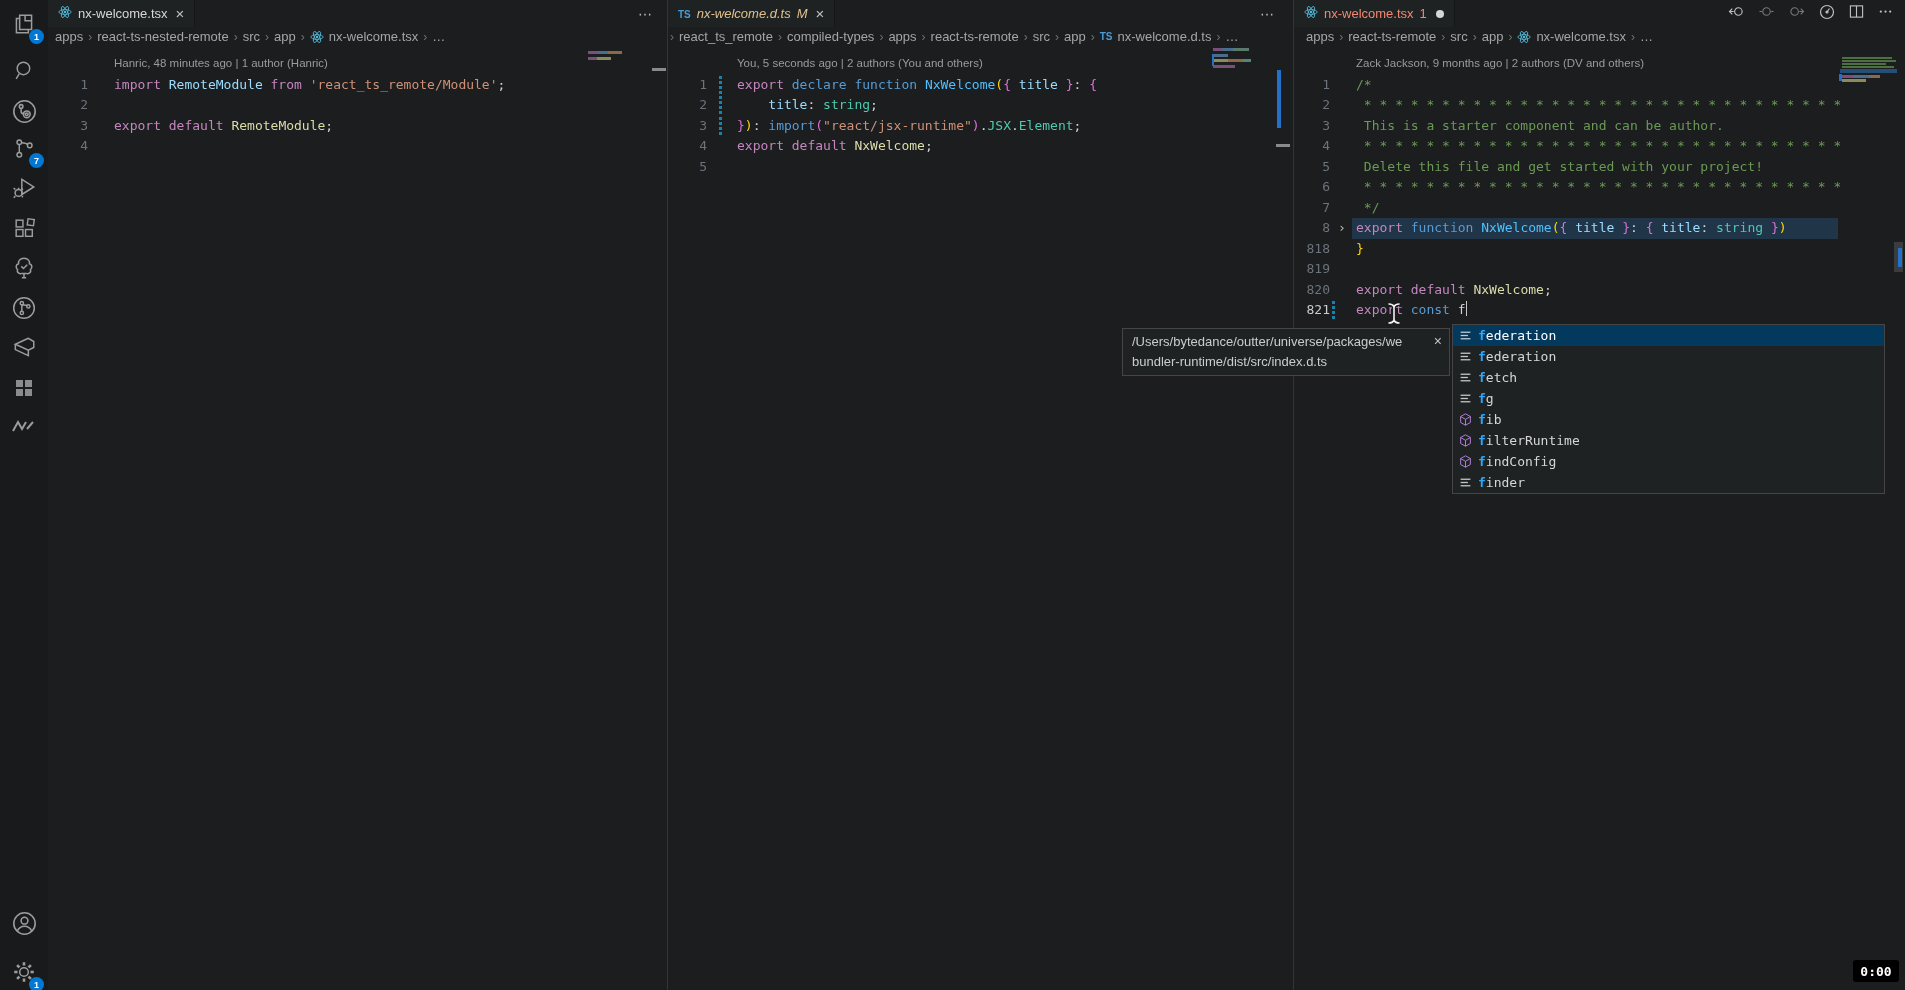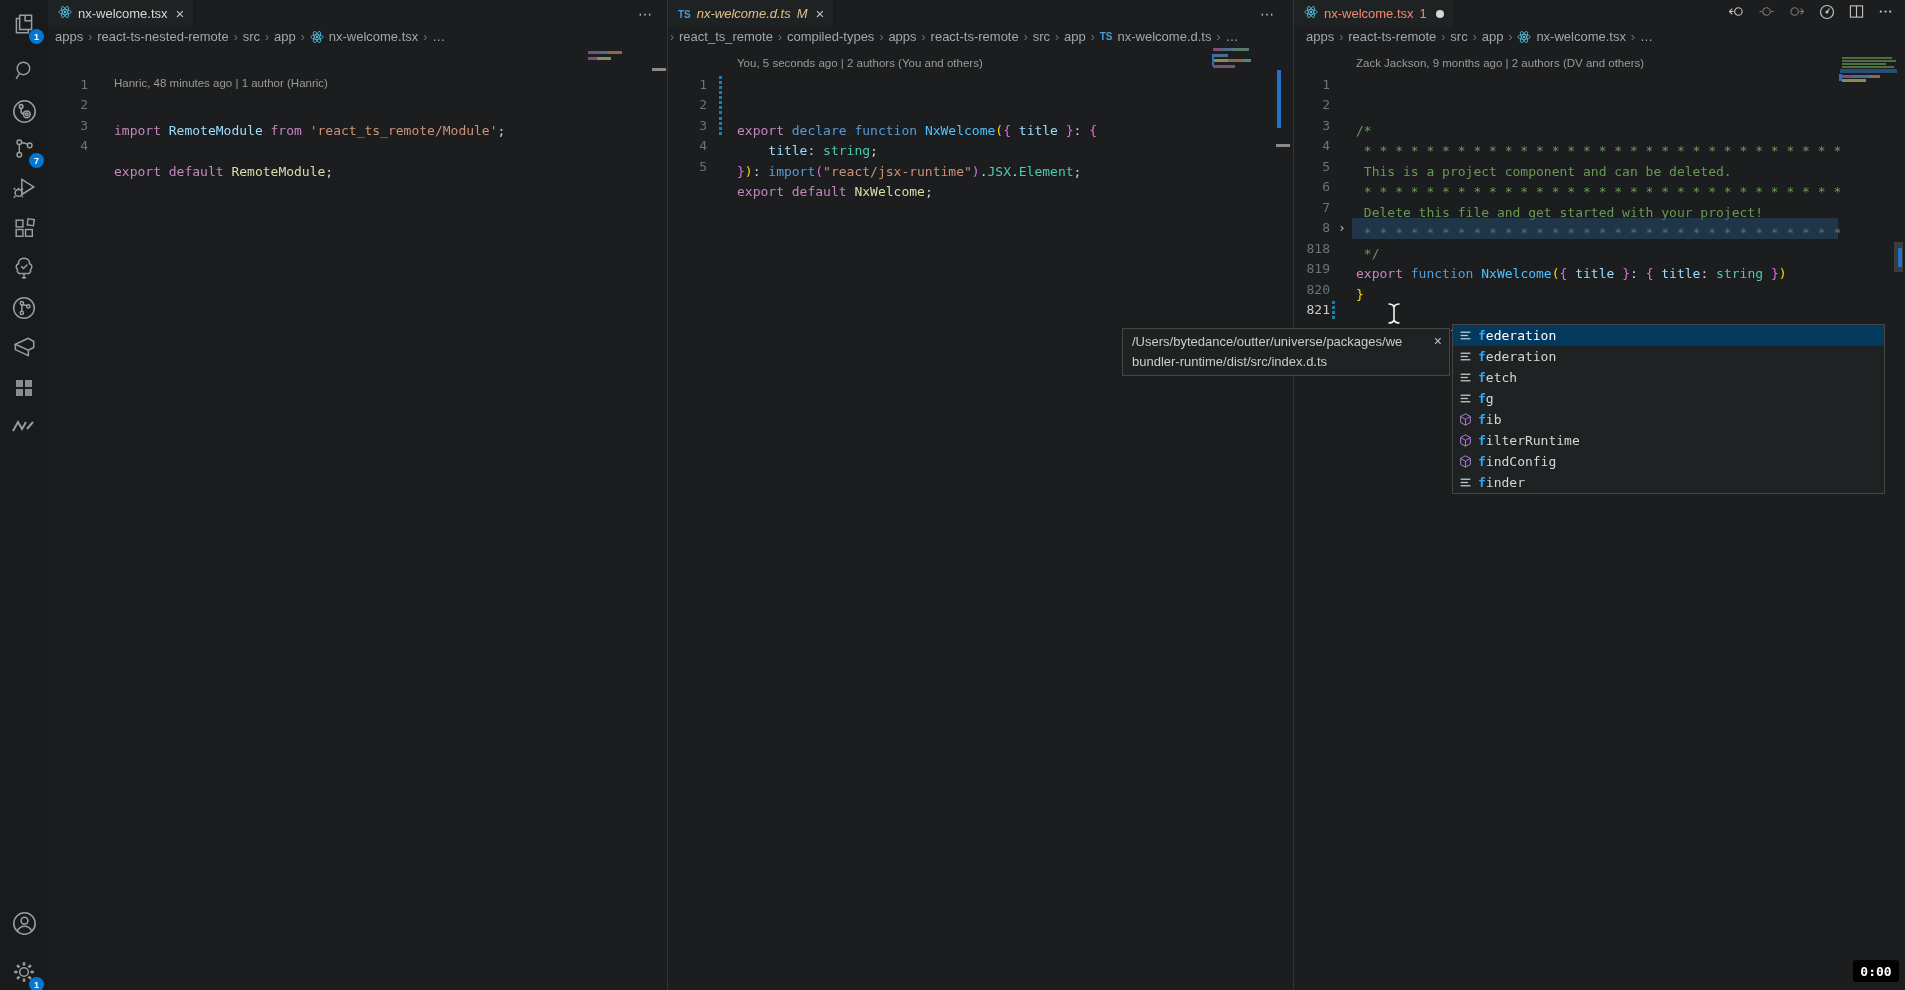--- a/index.html
+++ b/index.html
@@ -34,21 +34,21 @@
 
   .breadcrumbs { position:absolute; top:27px; height:19px; display:flex; align-items:center; gap:5px;
     font-size:13px; color:#a3a6a8; white-space:nowrap; }
   .bc-sep { color:#6e7173; font-size:12px; }
 
   .codelens { position:absolute; font-size:11.5px; color:#9b9b9b; }
 
   .code-line { position:absolute; height:21px; font-family:"DejaVu Sans Mono", monospace; font-size:13px; line-height:20.5px; }
   .lnum { position:absolute; text-align:right; color:#6b737c; width:60px; }
   .lnum.active { color:#cccccc; }
-  .ltext { position:absolute; white-space:pre;margin-top:46px; }
+  .ltext { position:absolute; white-space:pre; }
   .modbar { position:absolute; width:3px; height:18px; top:1px;
     background:repeating-linear-gradient(180deg,#1b81a8 0 3px,rgba(0,0,0,0) 3px 5px); }
   .fold-chevron { position:absolute; color:#b9b9b9; font-size:13px; }
   .cursor { display:inline-block; width:1.5px; height:15px; background:#c8c8c8; vertical-align:-2px; }
   .fold-hl { position:absolute; background:rgba(38,79,120,0.48); }
 
   .tk-kw{color:#C586C0}.tk-decl{color:#569CD6}.tk-fn{color:#DCDCAA}.tk-fnb{color:#4FC1FF}
   .tk-var{color:#9CDCFE}.tk-type{color:#4EC9B0}.tk-str{color:#CE9178}.tk-pl{color:#D4D4D4}
   .tk-cmt{color:#6A9955}.tk-b1{color:#FFD700}.tk-b2{color:#DA70D6}
 
@@ -225,21 +225,21 @@
               <ellipse cx="8" cy="8" rx="7" ry="2.7" transform="rotate(60 8 8)"></ellipse>
               <ellipse cx="8" cy="8" rx="7" ry="2.7" transform="rotate(120 8 8)"></ellipse>
             </g>
             <circle cx="8" cy="8" r="1.4" fill="#52b7d8"></circle>
           </svg>
         </span>
         <span>nx-welcome.tsx</span>
         <span class="bc-sep">›</span>
         <span>…</span>
       </div>
-      <div class="codelens" style="left: 66px; top: 57px; margin-top: 20px;">Hanric, 48 minutes ago | 1 author (Hanric)</div>
+      <div class="codelens" style="left: 66px; top: 57px;">Hanric, 48 minutes ago | 1 author (Hanric)</div>
       <div class="code-line" style="left: 0px; top: 74.5px; width: 100%;">
         <span class="lnum" style="left: -20px;">1</span>
         <span class="ltext" style="left: 66px;"><span class="tk-kw">import</span><span class="tk-pl"> </span><span class="tk-var">RemoteModule</span><span class="tk-pl"> </span><span class="tk-kw">from</span><span class="tk-pl"> </span><span class="tk-str">'react_ts_remote/Module'</span><span class="tk-pl">;</span></span>
       </div>
       <div class="code-line" style="left: 0px; top: 95px; width: 100%;">
         <span class="lnum" style="left: -20px;">2</span>
         <span class="ltext" style="left: 66px;"></span>
       </div>
       <div class="code-line" style="left: 0px; top: 115.5px; width: 100%;">
         <span class="lnum" style="left: -20px;">3</span>
@@ -394,21 +394,21 @@
       <div class="code-line" style="left: 0px; top: 74.5px; width: 100%;">
         <span class="lnum" style="left: -24px;">1</span>
         <span class="ltext" style="left: 62px;"><span class="tk-cmt">/*</span></span>
       </div>
       <div class="code-line" style="left: 0px; top: 95px; width: 100%;">
         <span class="lnum" style="left: -24px;">2</span>
         <span class="ltext" style="left: 62px;"><span class="tk-cmt"> * * * * * * * * * * * * * * * * * * * * * * * * * * * * * * *</span></span>
       </div>
       <div class="code-line" style="left: 0px; top: 115.5px; width: 100%;">
         <span class="lnum" style="left: -24px;">3</span>
-        <span class="ltext" style="left: 62px;"><span class="tk-cmt"> This is a project component and can be deleted.</span></span>
+        <span class="ltext" style="left: 62px;"><span class="tk-cmt"> This is a starter component and can be author.</span></span>
       </div>
       <div class="code-line" style="left: 0px; top: 136px; width: 100%;">
         <span class="lnum" style="left: -24px;">4</span>
         <span class="ltext" style="left: 62px;"><span class="tk-cmt"> * * * * * * * * * * * * * * * * * * * * * * * * * * * * * * *</span></span>
       </div>
       <div class="code-line" style="left: 0px; top: 156.5px; width: 100%;">
         <span class="lnum" style="left: -24px;">5</span>
         <span class="ltext" style="left: 62px;"><span class="tk-cmt"> Delete this file and get started with your project!</span></span>
       </div>
       <div class="code-line" style="left: 0px; top: 177px; width: 100%;">

